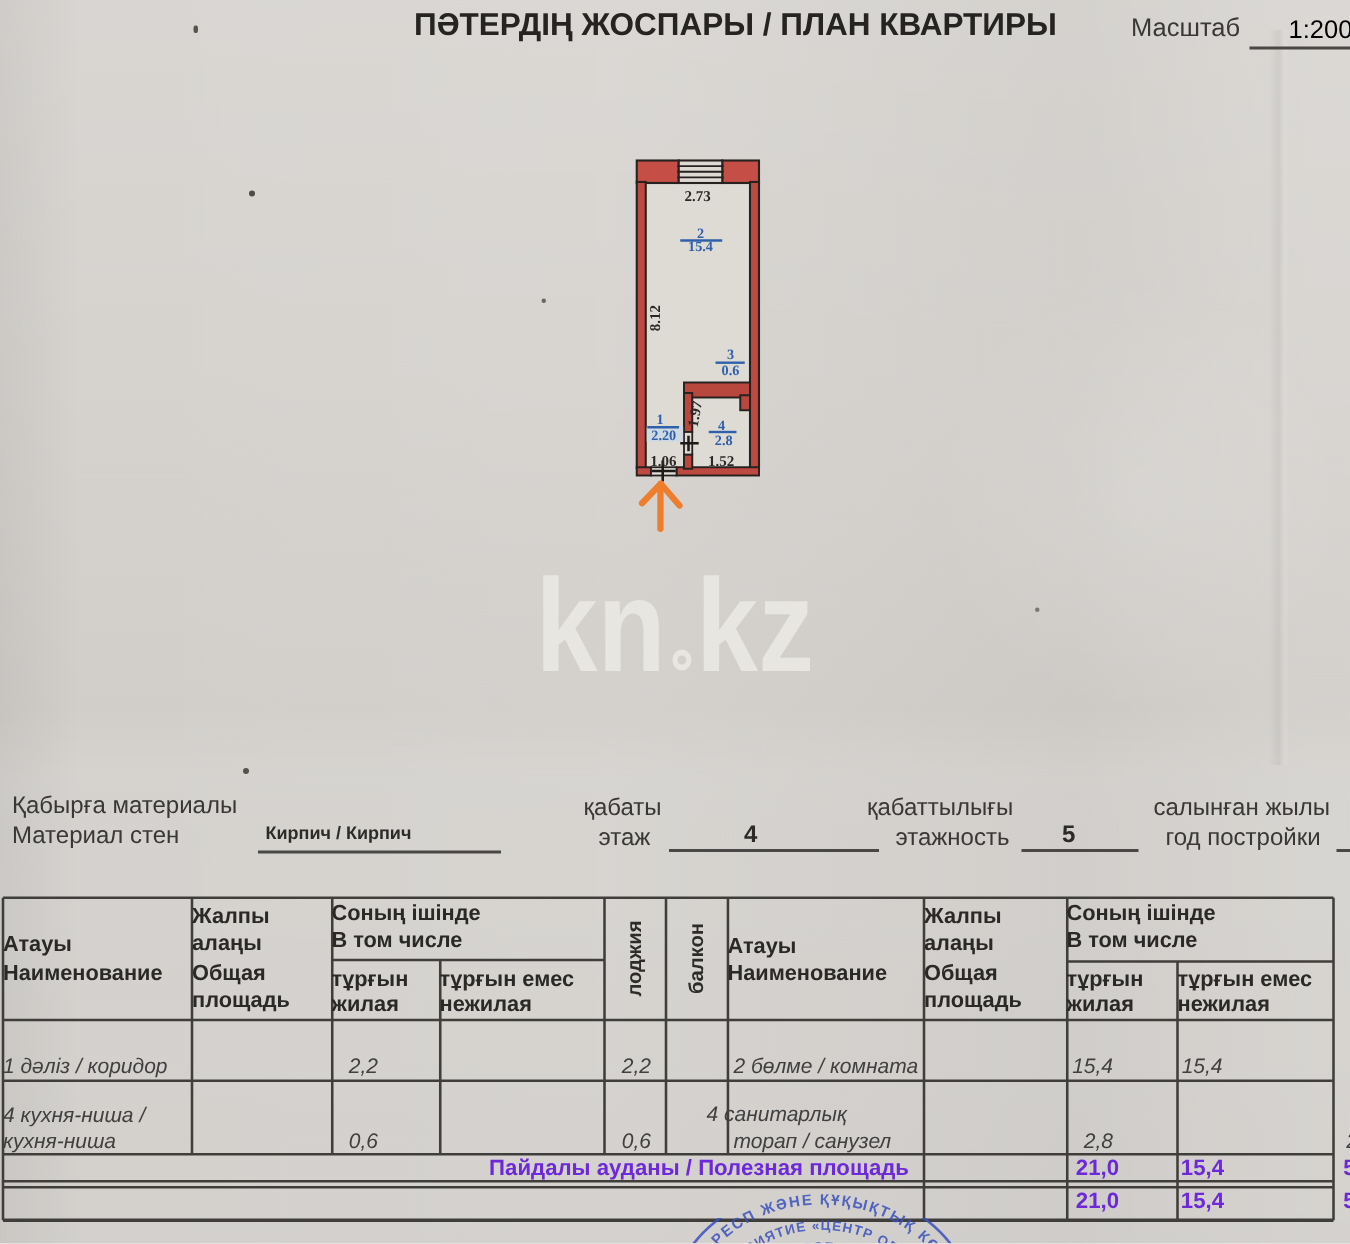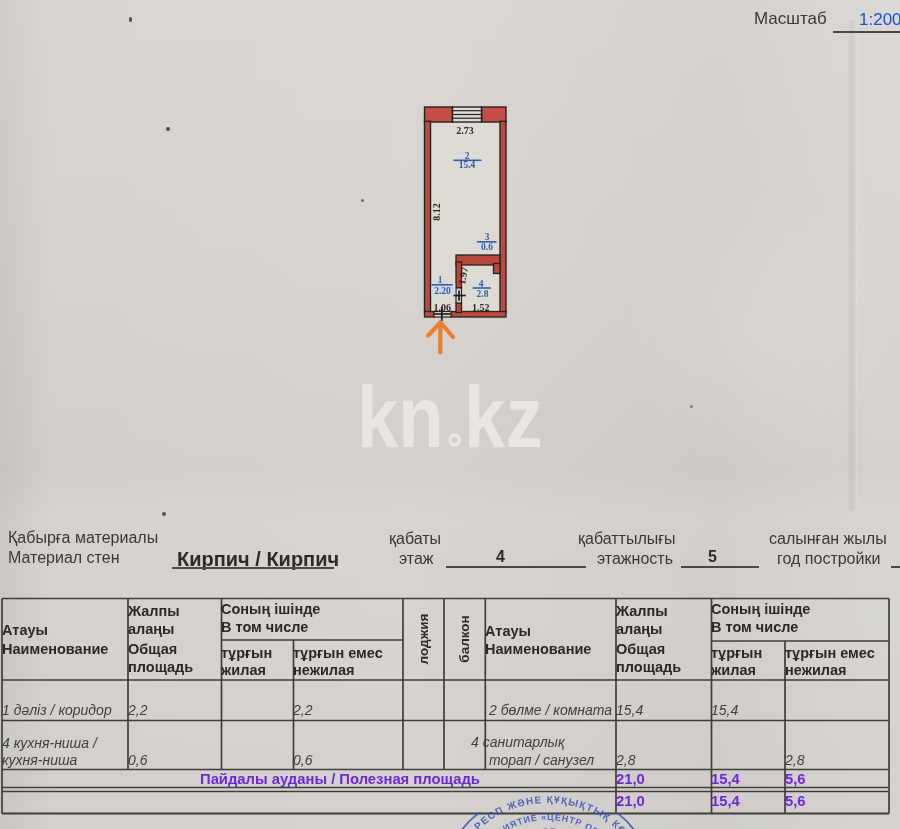--- a/index.html
+++ b/index.html
@@ -1,40 +1,41 @@
 <!DOCTYPE html>
 <html><head><meta charset="utf-8">
 <style>
 html,body{margin:0;padding:0;}
 #page{position:relative;width:900px;height:829px;overflow:hidden;
   background:#d4d1cd;font-family:"Liberation Sans",sans-serif;color:#2e2c2a;}
 .abs{position:absolute;white-space:nowrap;}
 .c{position:absolute;text-align:left;white-space:nowrap;}
-.r{position:absolute;text-align:left;white-space:nowrap;}
+.r{position:absolute;text-align:right;white-space:nowrap;margin-left:36px;}
 .hdr{font-size:14.5px;font-weight:bold;color:#2b2927;}
 .bd{font-size:14px;color:#404040;font-style:italic;}
 .tot{font-size:14.8px;font-weight:bold;color:#6d28d9;}
 .info{font-size:16px;color:#3a3836;}
 .uline{position:absolute;background:#4a4846;height:1.5px;}
 </style></head>
 <body>
 <div id="page">
 
 <div class="abs" style="left:0;top:0;width:900px;height:829px;background:
  linear-gradient(180deg,rgba(255,255,255,0.10) 0%,rgba(255,255,255,0.04) 30%,rgba(0,0,0,0.015) 60%,rgba(0,0,0,0.03) 100%),
  linear-gradient(90deg,rgba(0,0,0,0.05) 0%,rgba(0,0,0,0.0) 6%,rgba(255,255,255,0.05) 45%,rgba(0,0,0,0.02) 80%,rgba(255,255,255,0.06) 97%);"></div>
 
 <div class="abs" style="left:0;top:470px;width:900px;height:359px;background:linear-gradient(180deg,rgba(255,255,255,0) 0%,rgba(255,255,255,0.10) 14%,rgba(255,255,255,0.10) 100%);"></div>
 
 <div class="abs" style="left:846px;top:20px;width:14px;height:490px;background:linear-gradient(90deg,rgba(0,0,0,0) 0%,rgba(0,0,0,0.05) 45%,rgba(255,255,255,0.08) 75%,rgba(0,0,0,0) 100%);"></div>
 
+<div class="abs" style="left:276px;top:5px;font-size:21px;font-weight:bold;color:#262422;">ПӘТЕРДІҢ ЖОСПАРЫ / ПЛАН КВАРТИРЫ</div>
 
 <div class="abs" style="left:754px;top:9px;font-size:17px;color:#3a3836;">Масштаб</div>
 
-<div class="abs" style="left:859px;top:10px;font-size:17px;color:#1d4ed8;">1:200</div>
+<div class="abs" style="left:859px;top:10px;font-size:17px;color:#000000;">1:200</div>
 
 <div class="uline" style="left:833px;top:31px;width:67px;"></div>
 
 <div class="abs" style="left:129px;top:17px;width:3px;height:5px;background:#56524e;border-radius:40%;"></div>
 
 <div class="abs" style="left:166px;top:127px;width:4px;height:4px;background:#4e4a46;border-radius:50%;"></div>
 
 <div class="abs" style="left:361px;top:199px;width:3px;height:3px;background:#6a6662;border-radius:50%;"></div>
 
 <div class="abs" style="left:690px;top:405px;width:3px;height:3px;background:#76726e;border-radius:50%;"></div>
@@ -134,21 +135,21 @@
 <line x1="440.5" y1="322.5" x2="453" y2="337"></line>
 </g>
 </svg>
 
 <div class="abs" style="left:357px;top:366px;font-size:88px;font-weight:bold;letter-spacing:0;color:rgba(234,232,227,0.9);transform:scaleX(0.845);transform-origin:left top;">kn<span style="display:inline-block;width:7px;height:6px;border:4.5px solid rgba(234,232,227,0.9);border-radius:50%;margin:0 4px 0 5px;"></span>kz</div>
 
 <div class="info abs" style="left:8px;top:529px;">Қабырға материалы</div>
 
 <div class="info abs" style="left:8px;top:549px;">Материал стен</div>
 
-<div class="abs" style="left:177px;top:548px;font-size:20px;font-weight:bold;color:#2d2b29;">Кирпич / Кирпич</div>
+<div class="abs" style="left:177px;top:548px;font-size:12px;font-weight:bold;color:#2d2b29;">Кирпич / Кирпич</div>
 
 <div class="uline" style="left:172px;top:567px;width:162px;"></div>
 
 <div class="info abs" style="left:389px;top:530px;">қабаты</div>
 
 <div class="info abs" style="left:399px;top:550px;">этаж</div>
 
 <div class="uline" style="left:446px;top:566px;width:140px;"></div>
 
 <div class="abs" style="left:496px;top:548px;font-size:16px;font-weight:bold;color:#2d2b29;">4</div>

